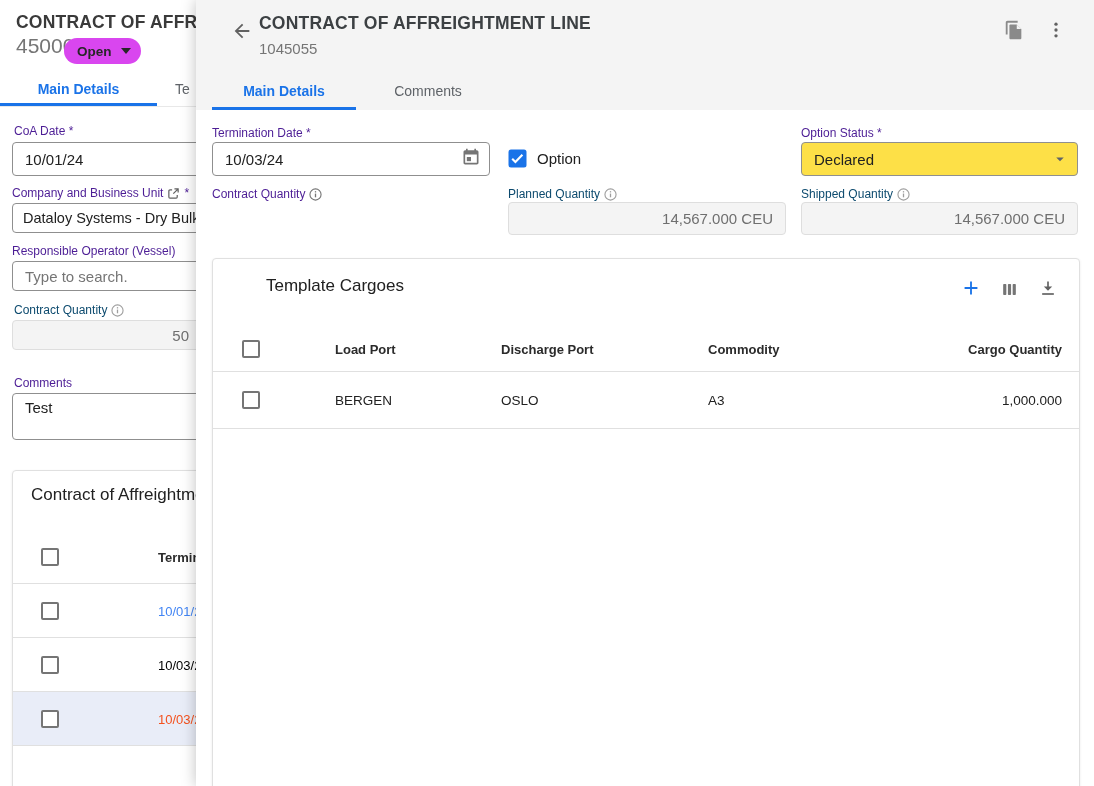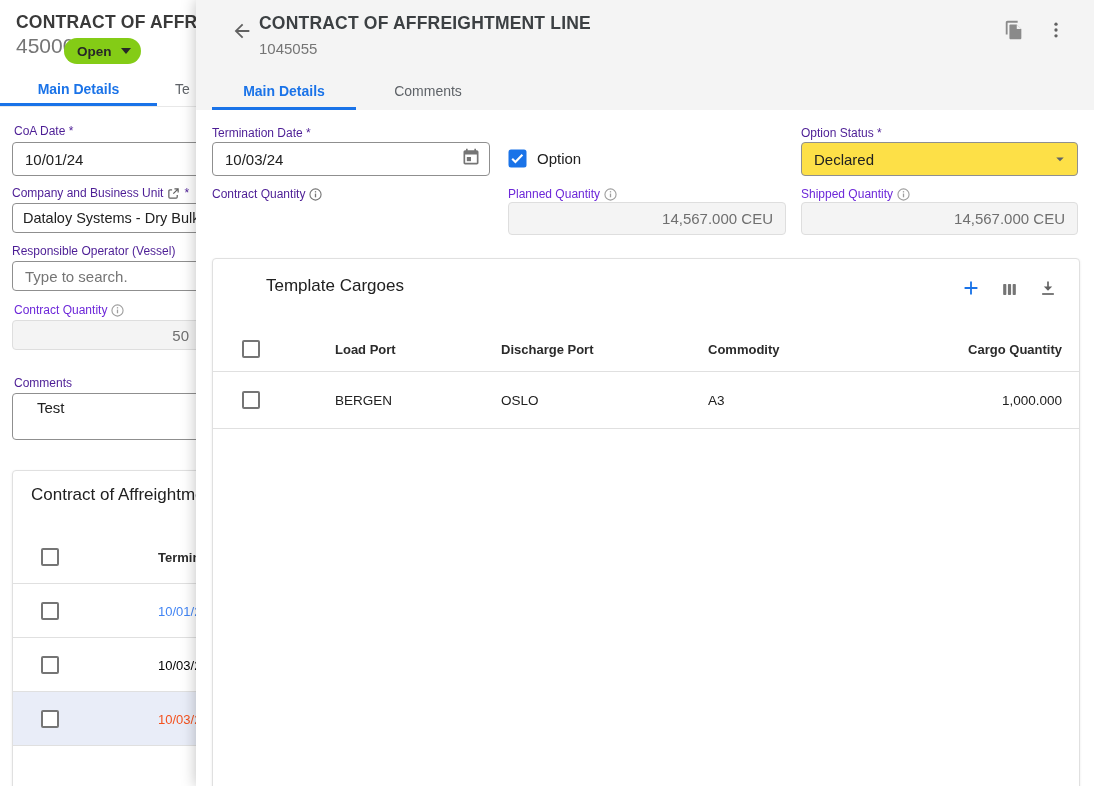--- a/index.html
+++ b/index.html
@@ -2,46 +2,46 @@
 <html><head>
 <meta charset="utf-8">
 <style>
   * { margin:0; padding:0; box-sizing:border-box; }
   html,body { width:1094px; height:786px; overflow:hidden; background:#fff;
               font-family:"Liberation Sans", sans-serif; }
   .screen { position:relative; width:1094px; height:786px; background:#fff; overflow:hidden; }
 
   
   .lbl { position:absolute; font-size:12px; color:#4c1d95; white-space:nowrap; display:flex; align-items:center; gap:4px; }
-  .lbl.dim { color:#6d28d9; }
+  .lbl.dim { color:#0c4a6e; }
   .inp { position:absolute; height:34px; border:1px solid #8f8f8f; border-radius:4px; background:#fff;
          font-family:"Liberation Sans",sans-serif; font-size:15px; color:#212121; padding:0 12px; outline:none; }
   .inp.dis { background:#f4f4f4; border-color:#dedede; color:#6f6f6f; }
   .inp.right { text-align:right; }
   .chk { width:18px; height:18px; border:2px solid #757575; border-radius:2px; background:#fff; position:absolute; }
   .icon-btn { cursor:pointer; position:absolute; display:flex; align-items:center; justify-content:center; }
 
   
   .bg-page { position:absolute; inset:0; background:#fff; }
   .bg-title { position:absolute; left:16px; top:12px; font-size:17.5px; font-weight:700; color:#3a3a3a;
               letter-spacing:.2px; white-space:nowrap; }
   .bg-id { position:absolute; left:16px; top:34px; font-size:21px; color:#757575; }
   .badge { position:absolute; left:64px; top:38px; height:26px; padding:0 10px 0 13px; border-radius:14px;
-           background:#84cc16; display:flex; align-items:center; gap:9px; cursor:pointer; }
+           background:#d946ef; display:flex; align-items:center; gap:9px; cursor:pointer; }
   .badge span { font-size:13.5px; font-weight:700; color:#272727; }
   .bg-tab1 { position:absolute; left:0; top:72px; width:157px; height:34px; display:flex; align-items:center;
              justify-content:center; font-size:14px; font-weight:700; color:#1a73e8; cursor:pointer; }
   .bg-tab2 { position:absolute; left:175px; top:72px; height:34px; display:flex; align-items:center;
              font-size:14px; color:#5f6368; cursor:pointer; white-space:nowrap; }
   .bg-tab-ind { position:absolute; left:0; top:103px; width:157px; height:3px; background:#1a73e8; }
   .bg-tabline { position:absolute; left:0; top:106px; width:420px; height:1px; background:#e8e8e8; }
 
   textarea.comments { position:absolute; left:12px; top:393px; width:272px; height:47px; resize:none;
       border:1px solid #8f8f8f; border-radius:4px; font-family:"Liberation Sans",sans-serif; font-size:15px;
-      color:#212121; padding:5px 24px; outline:none; }
+      color:#212121; padding:5px 12px; outline:none; }
 
   .lines-card { position:absolute; left:12px; top:470px; width:410px; height:330px; background:#fff;
       border:1px solid #e0e0e0; border-radius:4px; box-shadow:0 1px 3px rgba(0,0,0,.08); }
   .lines-title { position:absolute; left:18px; top:14px; font-size:17px; color:#212121; white-space:nowrap; }
   .lines-hrow { position:absolute; left:0; right:0; top:60px; height:53px; border-bottom:1px solid #e0e0e0; }
   .lines-row { position:absolute; left:0; right:0; height:54px; border-bottom:1px solid #e0e0e0; }
   .lines-row.hl { background:#e9edf8; }
   .lines-chk { left:28px; top:50%; transform:translateY(-50%); }
   .lines-col { position:absolute; left:145px; top:50%; transform:translateY(-50%); font-size:13px; white-space:nowrap; }
   .lines-col.hdr { font-weight:700; color:#2b2b2b; }

